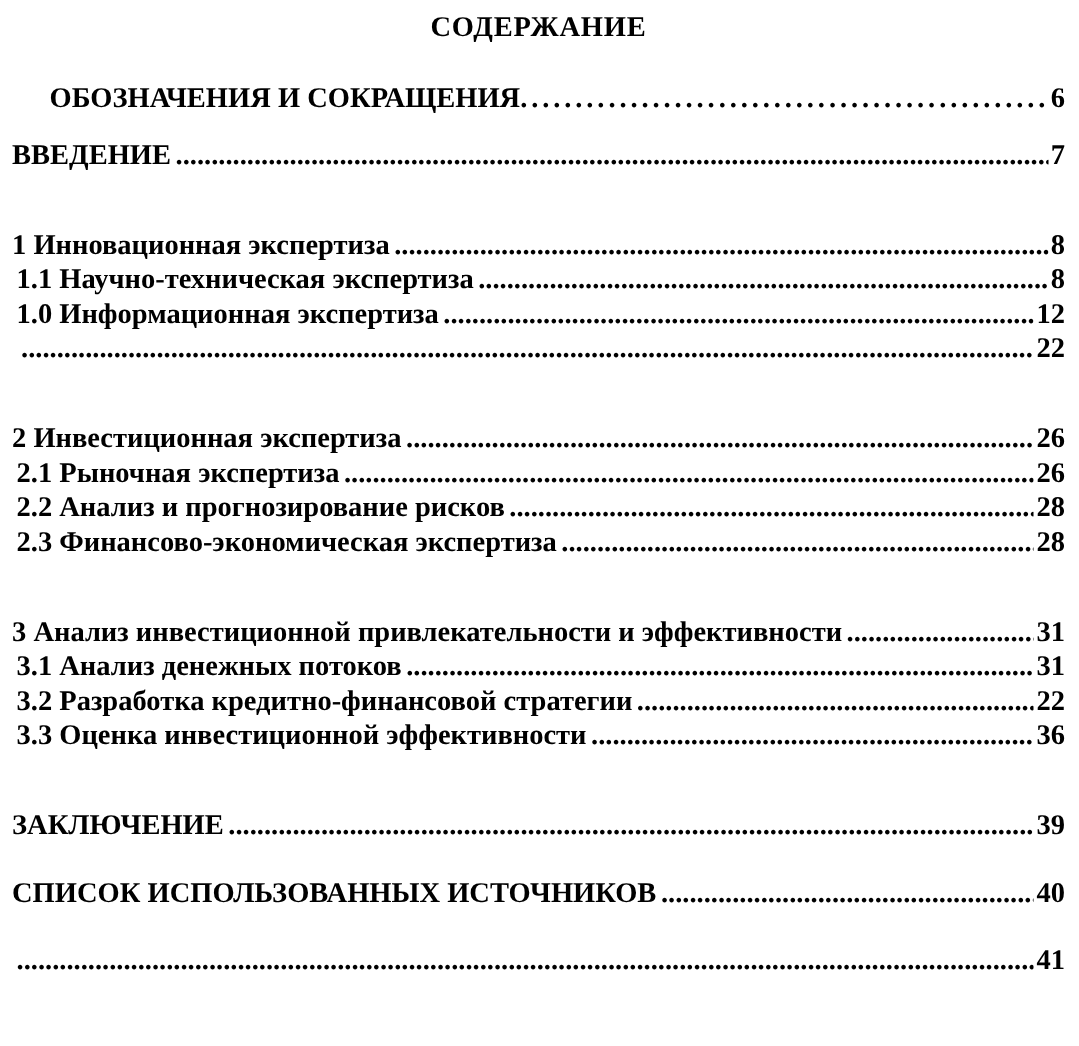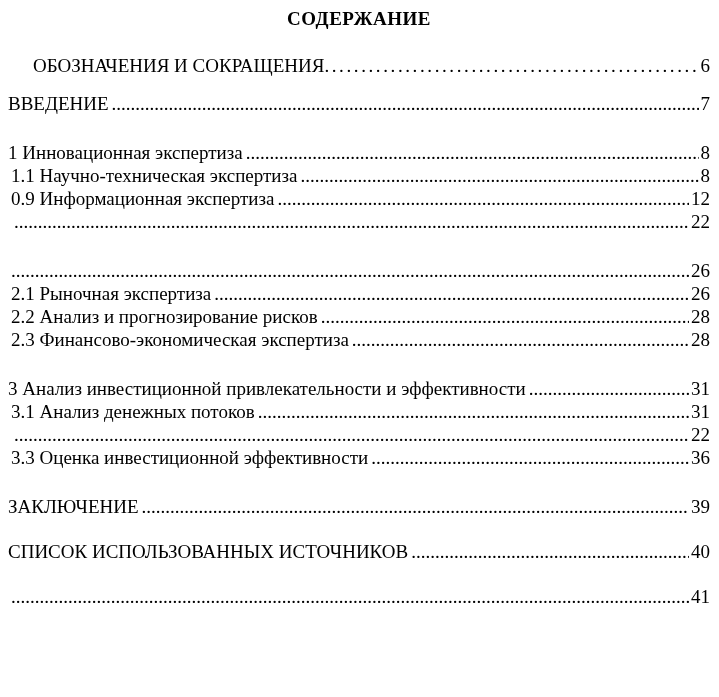--- a/index.html
+++ b/index.html
@@ -26,41 +26,42 @@
     text-align: center;
     font-weight: bold;
     font-size: 19px;
     line-height: 22px;
     letter-spacing: 0.5px;
   }
   .row {
     display: flex;
     align-items: baseline;
     white-space: nowrap;
+    font-weight: bold;
   }
   .row .label {
     flex: 0 0 auto;
     white-space: nowrap;
   }
   .row .dots {
     flex: 1 1 auto;
     min-width: 0;
     overflow: hidden;
     white-space: nowrap;
     padding-left: 3px;
   }
   .row .page-num {
     flex: 0 0 auto;
     margin-left: 2px;
     text-align: right;
   }
   
   .v-front   { margin-top: 25px; padding-left: 25px; }
   .v-intro   { margin-top: 16px; }
-  .v-chapter { margin-top: 27px; }
+  .v-chapter { margin-top: 38px; }
   .v-sub     { margin-top: 1px; padding-left: 3px; justify-content: center; }
   .v-major   { margin-top: 23px; }
   
   .v-front .dots { letter-spacing: 2.6px; padding-left: 0; }
 </style>
 </head>
 <body>
 
 <div class="page">
   <div class="toc-title">СОДЕРЖАНИЕ</div>
@@ -84,31 +85,32 @@
     <span class="page-num">8</span>
   </div>
 
   <div class="row v-sub">
     <span class="label">1.1 Научно-техническая экспертиза</span>
     <span class="dots">............................................................................................................................................................................................................................................................................................................</span>
     <span class="page-num">8</span>
   </div>
 
   <div class="row v-sub">
-    <span class="label">0.9 Информационная экспертиза</span>
+    <span class="label">1.0 Информационная экспертиза</span>
     <span class="dots">............................................................................................................................................................................................................................................................................................................</span>
     <span class="page-num">12</span>
   </div>
 
   <div class="row v-sub">
     <span class="dots">............................................................................................................................................................................................................................................................................................................</span>
     <span class="page-num">22</span>
   </div>
 
   <div class="row v-chapter">
+    <span class="label">2 Инвестиционная экспертиза</span>
     <span class="dots">............................................................................................................................................................................................................................................................................................................</span>
     <span class="page-num">26</span>
   </div>
 
   <div class="row v-sub">
     <span class="label">2.1 Рыночная экспертиза</span>
     <span class="dots">............................................................................................................................................................................................................................................................................................................</span>
     <span class="page-num">26</span>
   </div>
 
@@ -130,20 +132,21 @@
     <span class="page-num">31</span>
   </div>
 
   <div class="row v-sub">
     <span class="label">3.1 Анализ денежных потоков</span>
     <span class="dots">............................................................................................................................................................................................................................................................................................................</span>
     <span class="page-num">31</span>
   </div>
 
   <div class="row v-sub">
+    <span class="label">3.2 Разработка кредитно-финансовой стратегии</span>
     <span class="dots">............................................................................................................................................................................................................................................................................................................</span>
     <span class="page-num">22</span>
   </div>
 
   <div class="row v-sub">
     <span class="label">3.3 Оценка инвестиционной эффективности</span>
     <span class="dots">............................................................................................................................................................................................................................................................................................................</span>
     <span class="page-num">36</span>
   </div>
 

